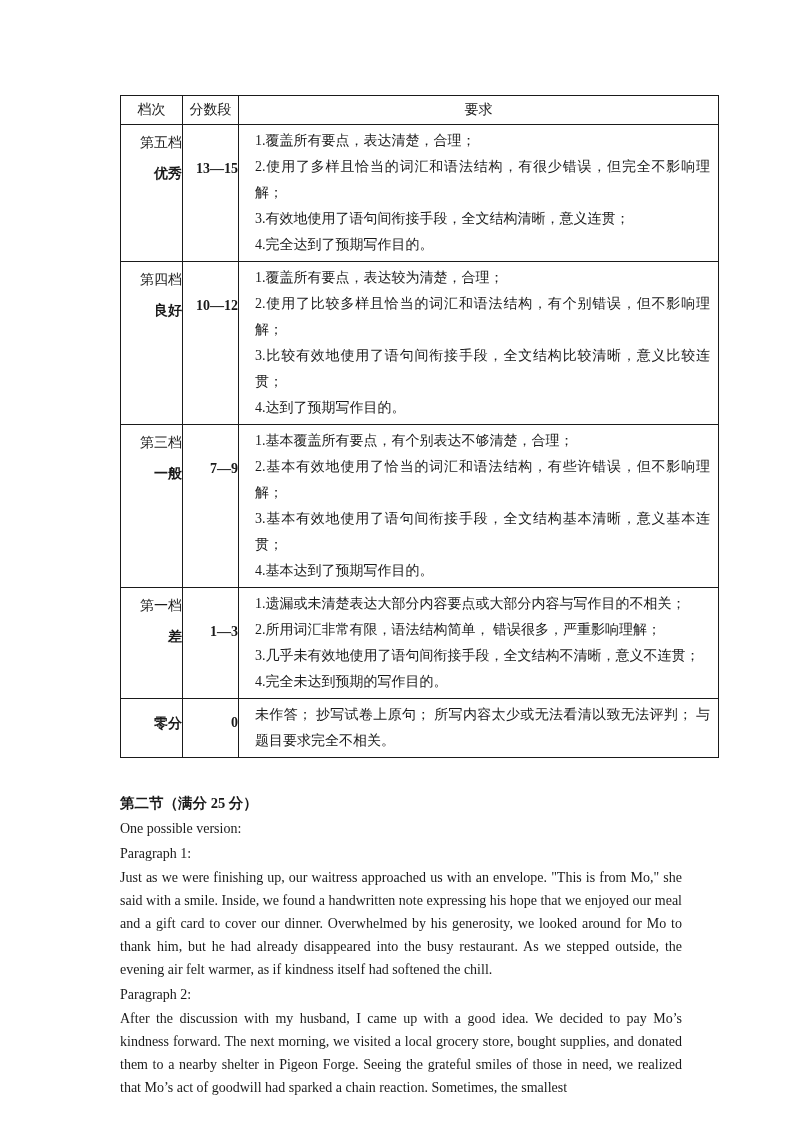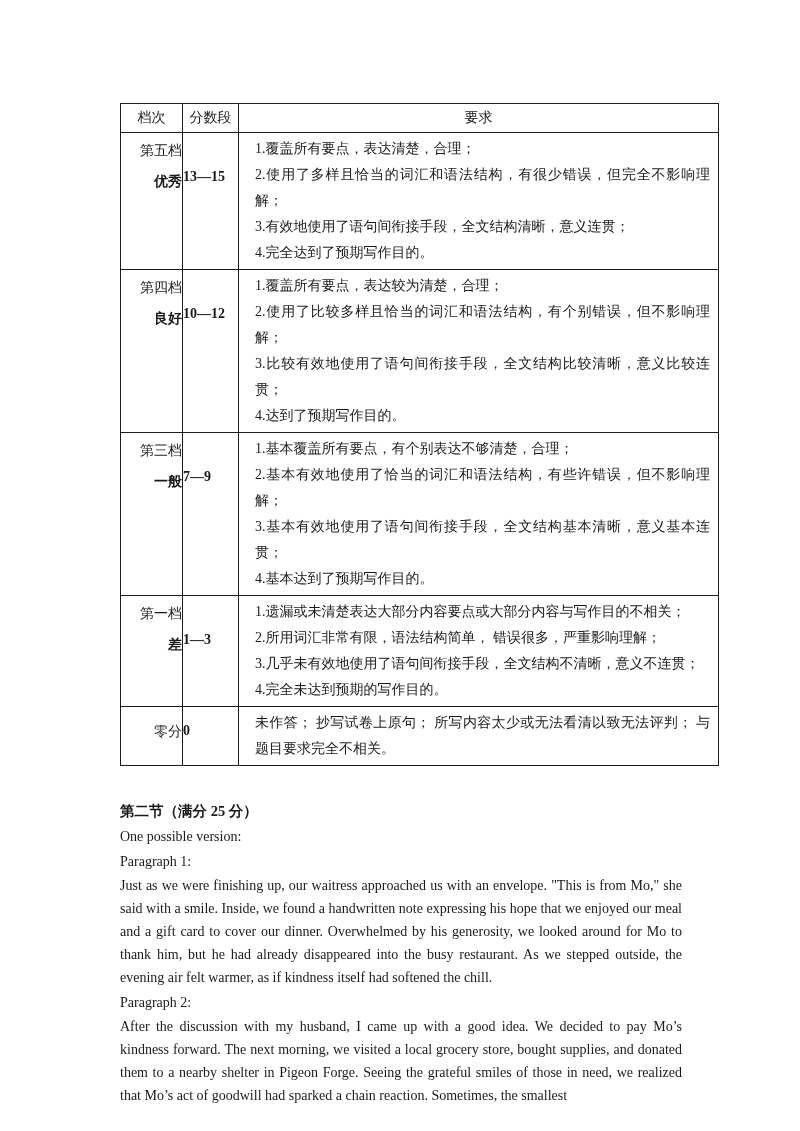--- a/index.html
+++ b/index.html
@@ -13,41 +13,40 @@
   }
   .page {
     width: 800px;
     height: 1131px;
     padding: 95px 82px 40px 120px;
   }
   table.rubric {
     border-collapse: collapse;
     width: 598px;
     table-layout: fixed;
-    margin-top: 8px;
   }
   table.rubric th, table.rubric td {
     border: 1px solid #1a1a1a;
     vertical-align: top;
   }
   table.rubric th {
     font-weight: normal;
     font-size: 14px;
     text-align: center;
     padding: 5px 2px;
   }
   col.c-level { width: 62px; }
   col.c-score { width: 56px; }
   col.c-req   { width: 480px; }
   .level-cell { text-align: right; font-size: 14px; }
   .lv1 { margin-top: 9px; font-weight: normal; }
   .lv2 { margin-top: 13px; font-weight: bold; font-family: Liberation Serif, serif; }
-  .score-cell { text-align: left; font-size: 14px; }
+  .score-cell { text-align: right; font-size: 14px; }
   .score { font-weight: bold; margin-top: 36px; }
-  .row-zero .lv1 { margin-top: 16px; font-weight: normal; }
+  .row-zero .lv1 { margin-top: 16px; font-weight: bold; }
   .row-zero .score { margin-top: 16px; }
   .req-cell { padding: 3px 8px 3px 16px; }
   .req-line {
     font-size: 14px;
     line-height: 26px;
     text-align: justify;
   }
   .section {
     margin-top: 33px;
     width: 562px;

